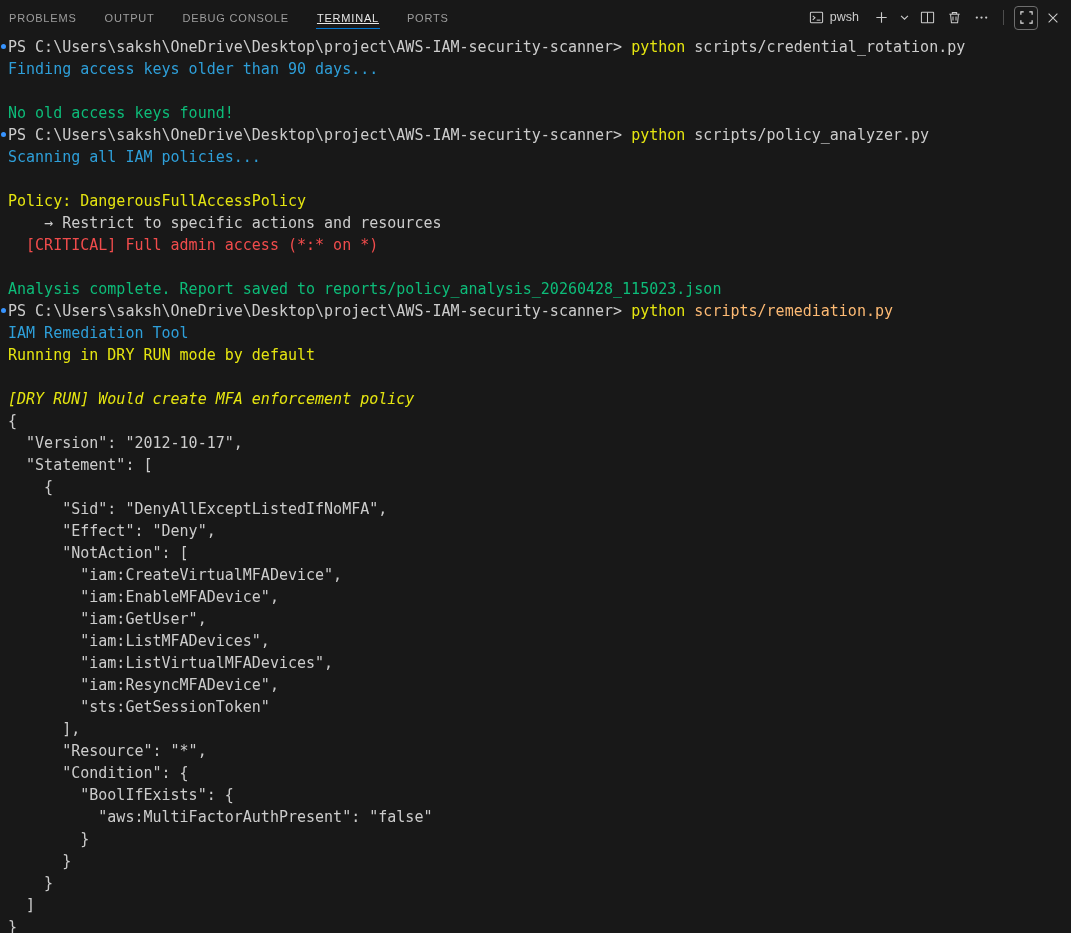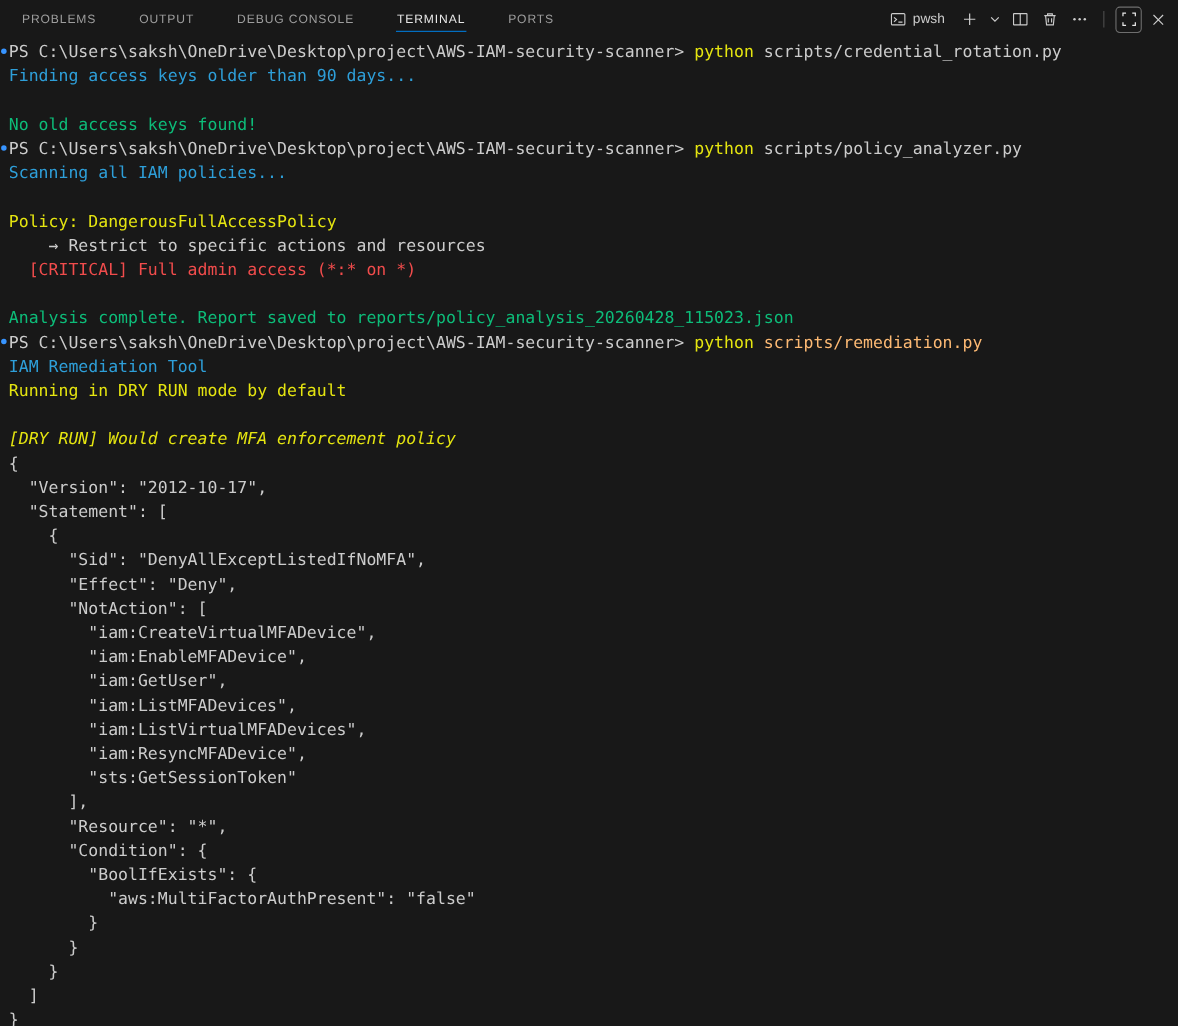--- a/index.html
+++ b/index.html
@@ -16,26 +16,26 @@
     height:35px; flex:0 0 35px;
     display:flex; align-items:center; justify-content:space-between;
     padding:0 6px 0 8px;
   }
   .tabs { display:flex; align-items:stretch; height:100%; }
   .tab {
     display:flex; align-items:center;
     padding:0 13px;
     font-size:11px; letter-spacing:0.8px;
     color:var(--c-tab_inactive,#9d9d9d);
-    cursor:pointer; user-select:none;margin-left:11px;
+    cursor:pointer; user-select:none;
   }
   .tab:first-child { padding-left:0; }
   .tab .lbl { padding:5px 1px 4px; border-bottom:1px solid transparent; }
   .tab.active { color:var(--c-tab_active,#e7e7e7); }
-  .tab.active .lbl { border-bottom-color:var(--c-accent,#0078d4); }
+  .tab.active .lbl { border-bottom-color:var(--c-accent,#0078d4);text-decoration:underline; }
 
   .actions { display:flex; align-items:center; gap:3px; }
   .shell-select {
     display:flex; align-items:flex-start; gap:6px;
     padding:3px 7px; border-radius:4px; cursor:pointer;
     font-size:12.5px; color:#cccccc;
   }
   .icon-btn {
     width:24px; height:24px;
     display:flex; align-items:center; justify-content:center;

